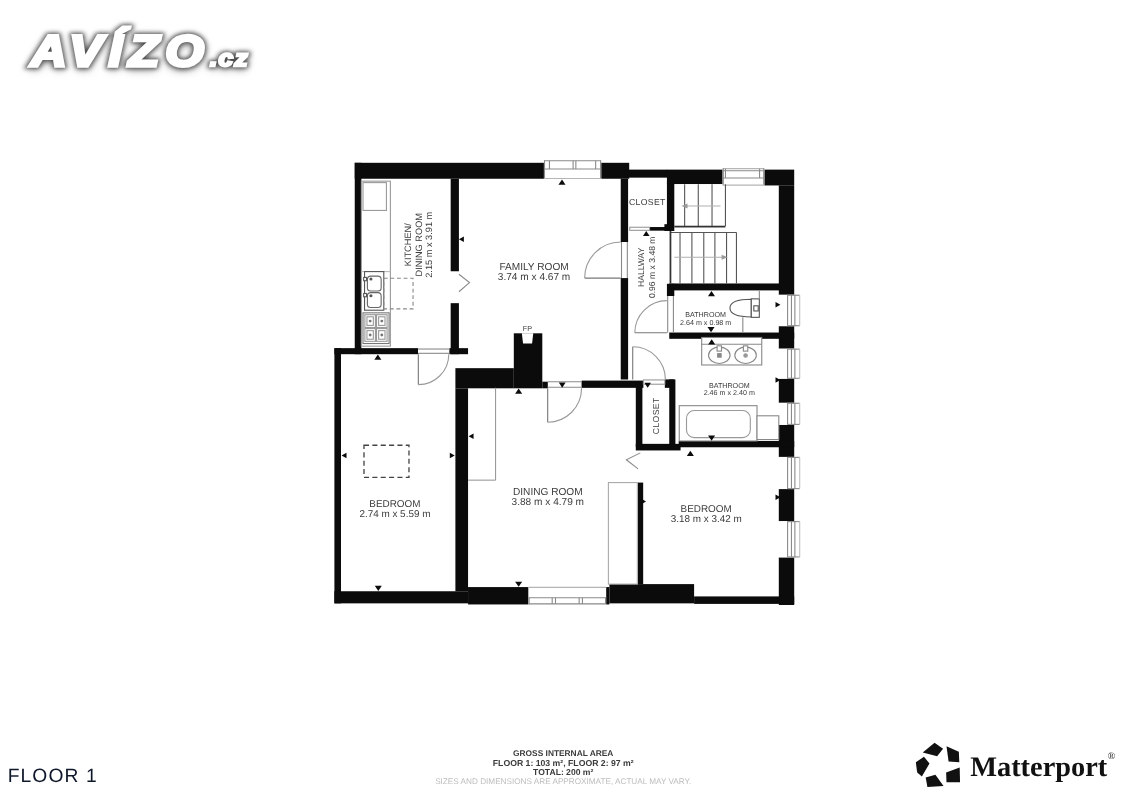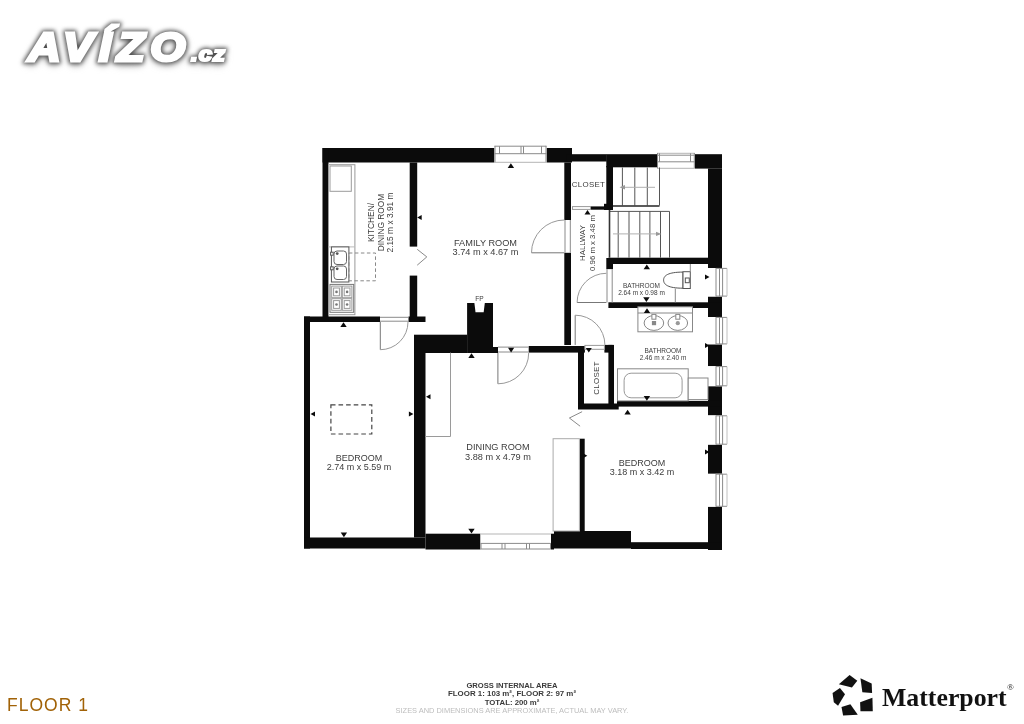--- a/index.html
+++ b/index.html
@@ -7,21 +7,21 @@
 #page{position:relative;width:1024px;height:548px;padding-left:16px;}
 .av{position:absolute;left:28px;top:27px;line-height:1;font-style:italic;font-weight:bold;
 font-size:40px;letter-spacing:5px;white-space:nowrap;
 transform:scaleX(1.13);transform-origin:0 0;}
 .av .cz{font-size:21px;letter-spacing:1px;}
 #avback{color:#4e4e4e;-webkit-text-stroke:5.5px #4e4e4e;filter:blur(2.1px);
 text-shadow:0 2px 4px #6a6a6a,0 3px 7px #8a8a8a;}
 #avback .cz{-webkit-text-stroke:4.5px #4e4e4e;}
 #avfront{color:#fff;-webkit-text-stroke:3px #fff;}
 #avfront .cz{-webkit-text-stroke:2.2px #fff;}
-#floor1{position:absolute;left:7px;top:695px;font-size:17.5px;color:#a16207;letter-spacing:1px;}
+#floor1{position:absolute;left:7px;top:695px;font-size:17.5px;color:#0f172a;letter-spacing:1px;}
 </style>
 </head>
 <body>
 <div id="page">
 
 <div id="avback" class="av">AVÍZO<span class="cz">.cz</span></div>
 <div id="avfront" class="av">AVÍZO<span class="cz">.cz</span></div>
 
 <div id="floor1">FLOOR 1</div>
 <svg width="1024" height="724" viewBox="0 0 1024 724" style="position:absolute;left:0;top:0" stroke-linecap="butt" fill="none">

